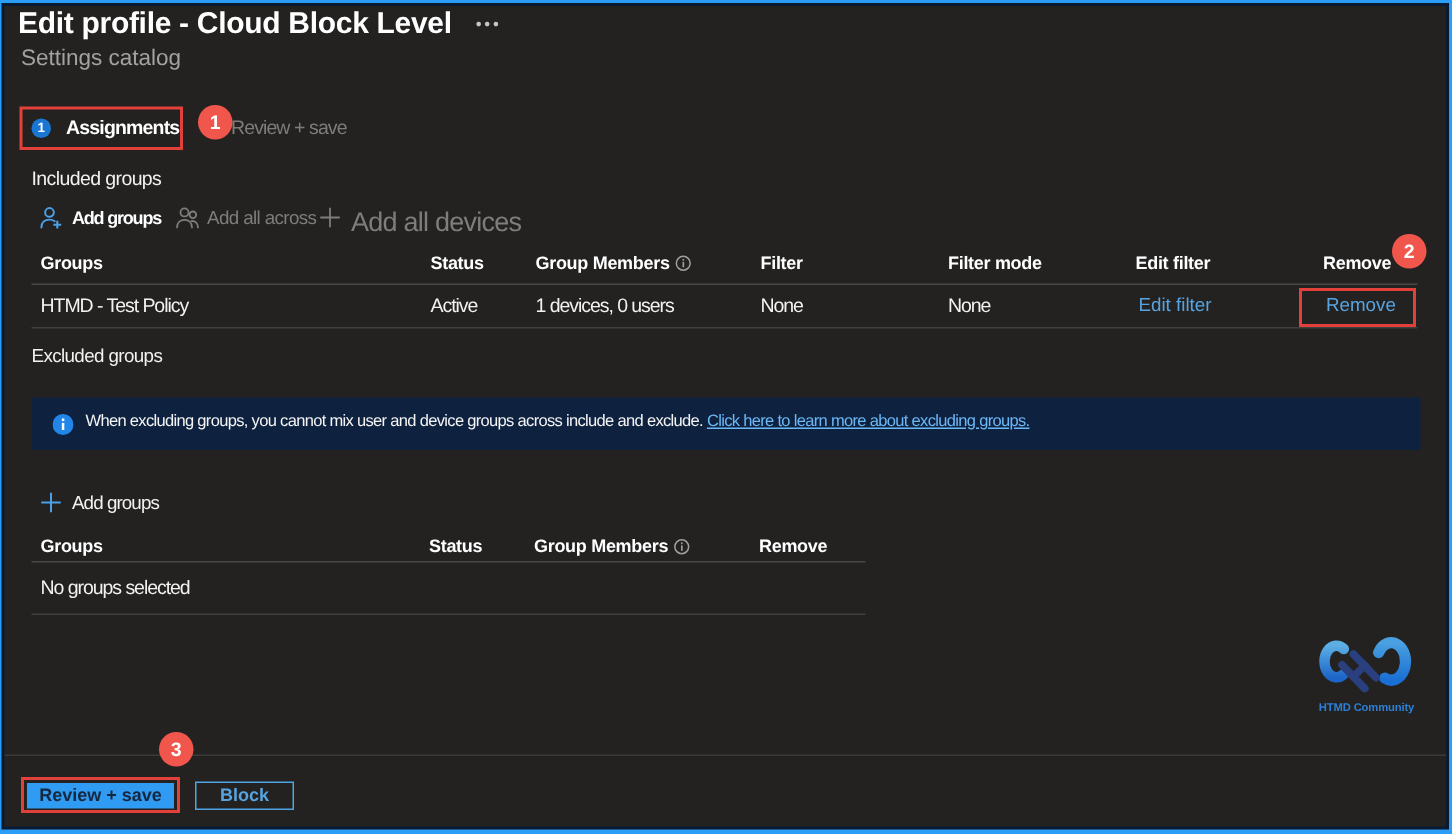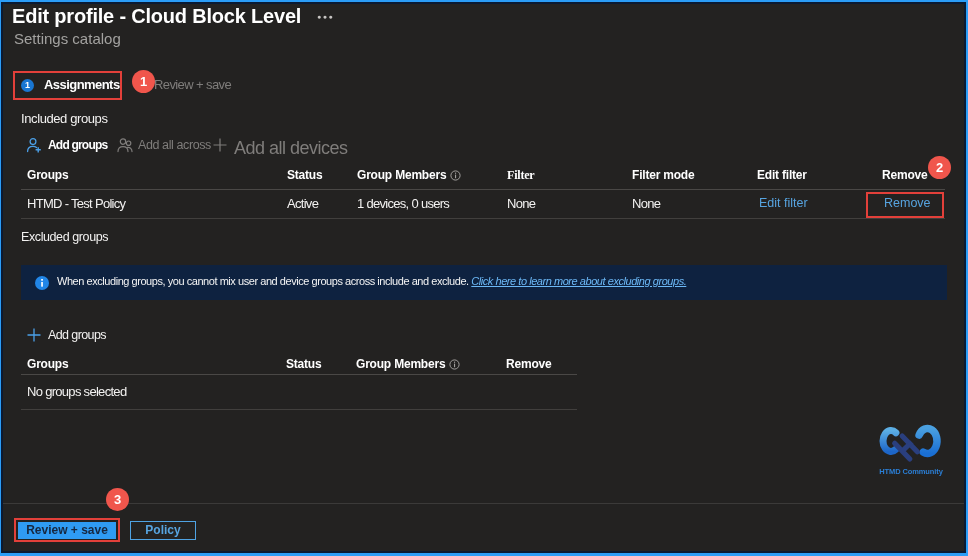--- a/index.html
+++ b/index.html
@@ -49,21 +49,21 @@
   <div class="abs gray" style="left:231px; top:134px; font-size:18px; letter-spacing:-0.5px;text-align:right;">Add all devices</div>
 
   <div class="abs hdr" style="left:24px; top:164px;">Groups</div>
   <div class="abs hdr" style="left:284px; top:164px;">Status</div>
   <div class="abs hdr" style="left:354px; top:164px;">Group Members</div>
   <svg class="abs" style="left:447px; top:166px;" width="11" height="11" viewBox="0 0 11 11">
     <circle cx="5.5" cy="5.5" r="4.6" fill="none" stroke="#a19f9d" stroke-width="1"></circle>
     <rect x="5" y="4.6" width="1.1" height="3.6" fill="#a19f9d"></rect>
     <rect x="5" y="2.6" width="1.1" height="1.2" fill="#a19f9d"></rect>
   </svg>
-  <div class="abs hdr" style="left:504px; top:164px;font-family:Liberation Serif, serif;">Filter</div>
+  <div class="abs hdr" style="left:504px; top:164px;">Filter</div>
   <div class="abs hdr" style="left:629px; top:164px;">Filter mode</div>
   <div class="abs hdr" style="left:754px; top:164px;">Edit filter</div>
   <div class="abs hdr" style="left:879px; top:164px;">Remove</div>
   <div class="redcircle" style="left:925px; top:152px;">2</div>
   <div class="abs" style="left:18px; top:185px; width:924px; height:1px; background:#4a4846;"></div>
 
   <div class="abs cell" style="left:24px; top:192px;">HTMD - Test Policy</div>
   <div class="abs cell" style="left:284px; top:192px;">Active</div>
   <div class="abs cell" style="left:354px; top:192px;">1 devices, 0 users</div>
   <div class="abs cell" style="left:504px; top:192px;">None</div>
@@ -74,21 +74,21 @@
   <div class="abs" style="left:18px; top:214px; width:924px; height:1px; background:#413f3d;"></div>
 
   <div class="abs" style="left:18px; top:226px; font-size:12.5px; color:#f3f2f1; letter-spacing:-0.4px;">Excluded groups</div>
 
   <div class="abs" style="left:18px; top:261px; width:926px; height:35px; background:#0e2240;"></div>
   <svg class="abs" style="left:32px; top:272px;" width="14" height="14" viewBox="0 0 16 16">
     <circle cx="8" cy="8" r="8" fill="#2186e8"></circle>
     <rect x="7.1" y="6.8" width="1.9" height="5.4" fill="#fff"></rect>
     <rect x="7.1" y="3.4" width="1.9" height="2" fill="#fff"></rect>
   </svg>
-  <div class="abs" style="left:54px; top:271px; font-size:11px; color:#f4f4f4; letter-spacing:-0.45px;">When excluding groups, you cannot mix user and device groups across include and exclude. <span style="color:#6cb8f6; text-decoration:underline;font-style:italic;">Click here to learn more about excluding groups.</span></div>
+  <div class="abs" style="left:54px; top:271px; font-size:11px; color:#f4f4f4; letter-spacing:-0.45px;">When excluding groups, you cannot mix user and device groups across include and exclude. <span style="color:#6cb8f6; text-decoration:underline;">Click here to learn more about excluding groups.</span></div>
 
   <svg class="abs" style="left:24px; top:324px;" width="14" height="14" viewBox="0 0 14 14">
       <path d="M7 0.5 V13.5 M0.5 7 H13.5" stroke="#4ba0e8" stroke-width="1.3"></path>
     </svg>
   <div class="abs" style="left:45px; top:324px; font-size:12.5px; color:#f3f2f1; letter-spacing:-0.6px;">Add groups</div>
 
   <div class="abs hdr" style="left:24px; top:353px;">Groups</div>
   <div class="abs hdr" style="left:283px; top:353px;">Status</div>
   <div class="abs hdr" style="left:353px; top:353px;">Group Members</div>
   <svg class="abs" style="left:446px; top:355px;" width="11" height="11" viewBox="0 0 11 11">
@@ -118,15 +118,15 @@
       <rect x="23.2" y="12" width="5.2" height="27" rx="2.6" fill="#2a3f7e"></rect>
       <rect x="33.6" y="12" width="5.2" height="27" rx="2.6" fill="#2a3f7e"></rect>
       <rect x="24" y="23" width="15" height="5" fill="#2a3f7e"></rect>
     </g>
     <text x="36" y="52" text-anchor="middle" font-family="Liberation Sans, sans-serif" font-size="7.5" font-weight="bold" fill="#2b7fd6" letter-spacing="-0.1">HTMD Community</text>
   </svg>
 
   <div class="abs" style="left:0px; top:499px; width:961px; height:1px; background:#3b3a39;"></div>
   <div class="redbox" style="left:11px; top:514px; width:106px; height:24px;"></div>
   <div class="abs" style="left:15px; top:518px; width:98px; height:17px; background:#2f9bf3; color:#16273f; font-size:12px; font-weight:bold; text-align:center; line-height:17px;">Review + save</div>
-  <div class="abs" style="left:127px; top:517px; width:66px; height:19px; border:1px solid #4fa3e3; color:#57a4e0; font-size:12px; font-weight:bold; text-align:center; line-height:17px;">Policy</div>
+  <div class="abs" style="left:127px; top:517px; width:66px; height:19px; border:1px solid #4fa3e3; color:#57a4e0; font-size:12px; font-weight:bold; text-align:center; line-height:17px;">Block</div>
   <div class="redcircle" style="left:103px; top:484px;">3</div>
 </div>
 
 </body></html>

